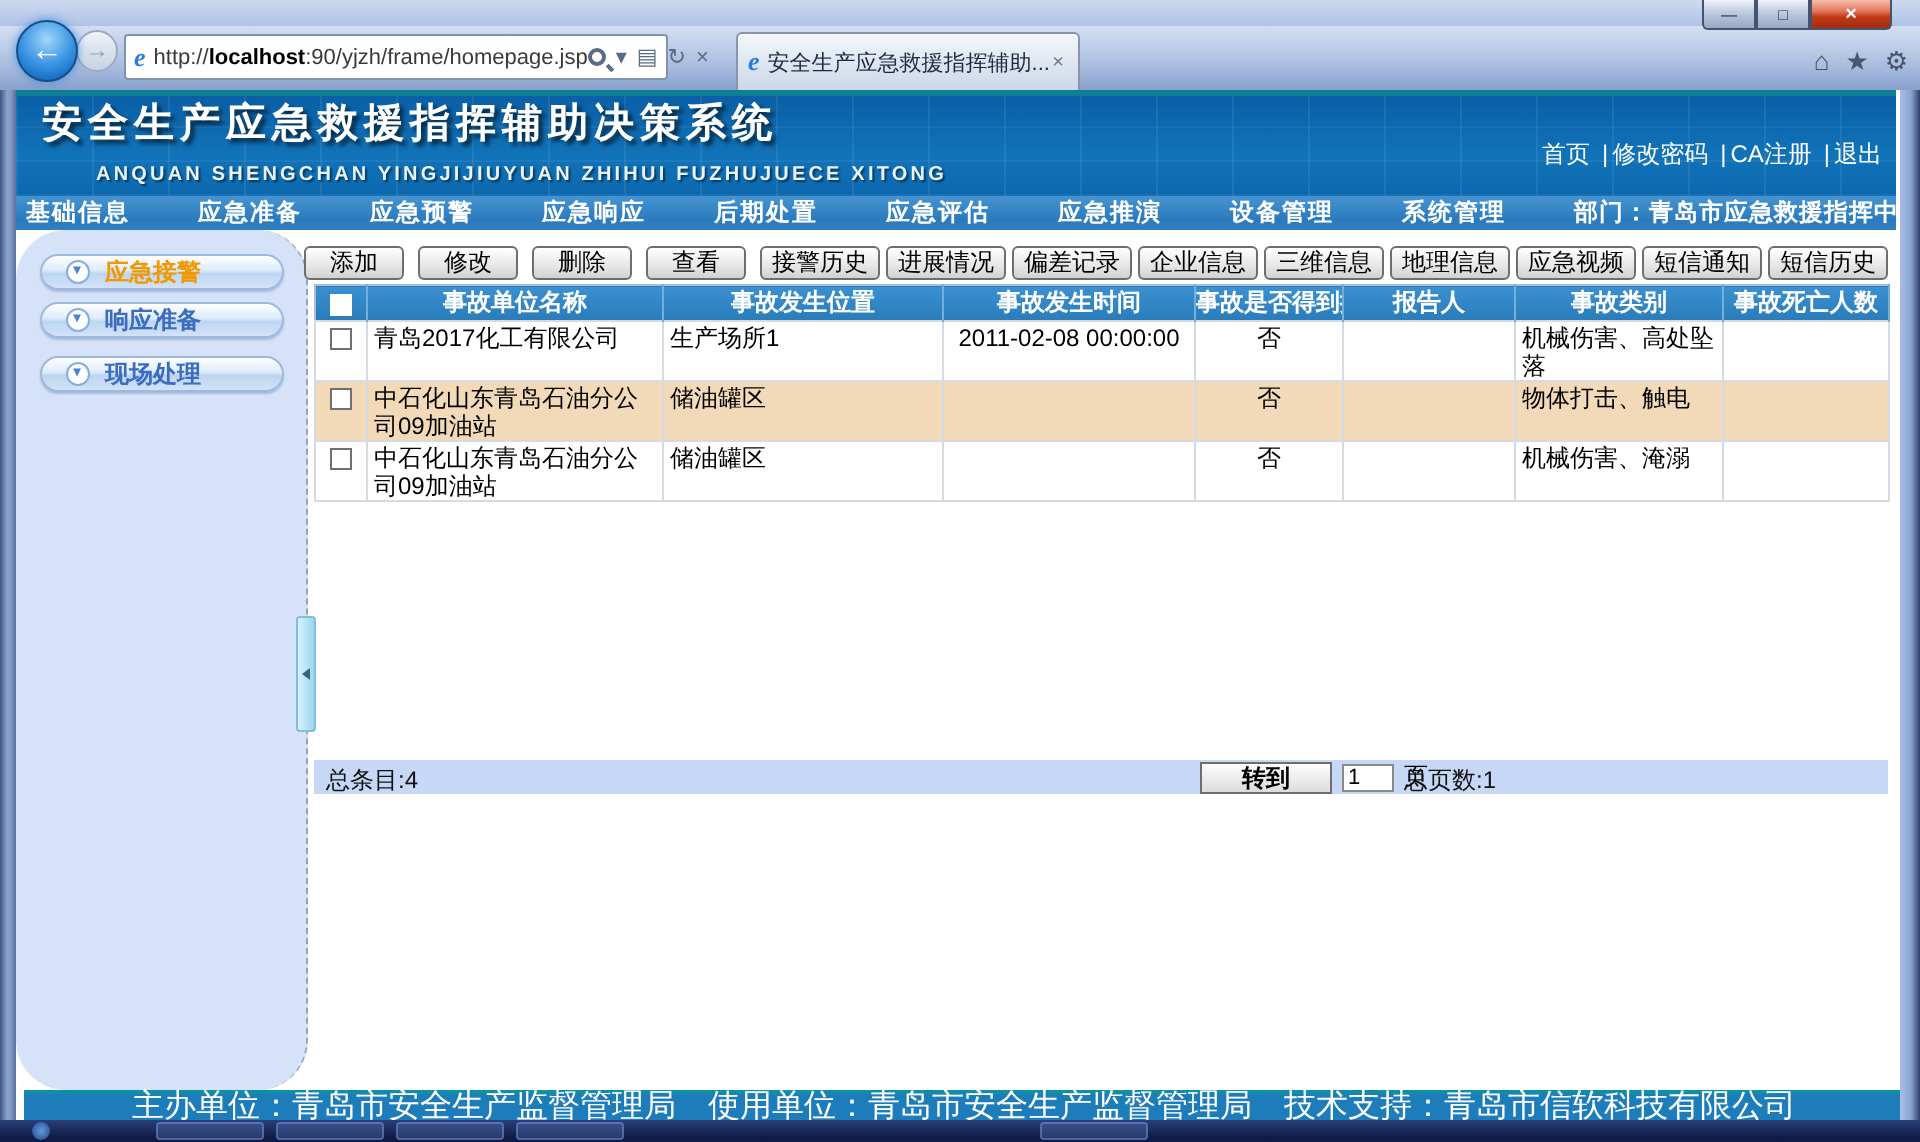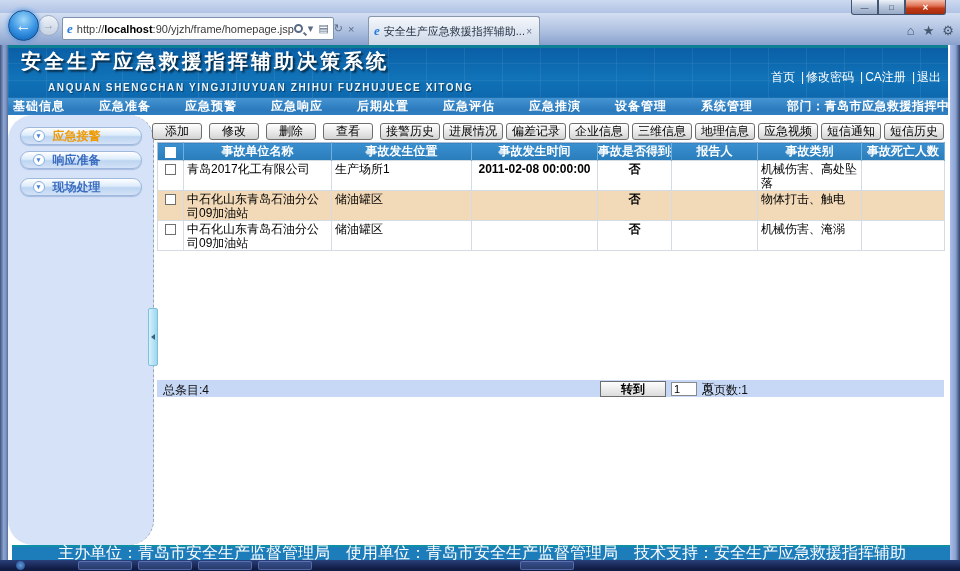--- a/index.html
+++ b/index.html
@@ -95,21 +95,21 @@
   .tbtn.wide { padding:0 12px; margin-right:4px; }
 
   .grid { position:absolute; top:27px; left:2px; }
   table { border-collapse:collapse; table-layout:fixed; width:787px; font-size:12px;
     border:1px solid #aebdd2; }
   th { background:linear-gradient(180deg,#3a90d0,#2a7cba); color:#fff; font-weight:bold;
     height:17px; border-right:1px solid #6fb0dc; overflow:hidden; white-space:nowrap; }
   td { height:17px; border:1px solid #d5dbe3; padding:1px 3px 0 3px; overflow:hidden;
     line-height:14px; vertical-align:top; }
   tr.hl td { background:#f2d9b8; }
-  .c-center { text-align:center;font-weight:bold; }
+  .c-center { text-align:center; }
   .chk { display:inline-block; width:11px; height:11px; background:#fff; border:1px solid #707070; vertical-align:middle; }
   th .chk { border-color:#fff; }
 
   .pager { position:absolute; top:265px; left:2px; width:787px; height:17px; background:#c6d8f6; font-size:12px; }
   .total-items { position:absolute; left:6px; top:2px; color:#111; }
   .goto-box { position:absolute; left:443px; top:0; height:17px; display:flex; align-items:center; gap:5px; }
   .goto-btn { border:1px solid #6e6e6e; background:linear-gradient(180deg,#fdfdfd,#dcdcdc);
     font-size:12px; font-weight:bold; height:16px; padding:0 20px; line-height:14px;
     font-family:"Liberation Sans", sans-serif; }
   .page-input { width:26px; height:14px; border:1px solid #8a8a8a; font-size:11px; padding:0 2px;
@@ -304,21 +304,21 @@
       </span>
       <span class="total-pages">总页数:1</span>
     </div>
 
   </div>
 </div>
 
 <div class="footer">
   <span>主办单位：青岛市安全生产监督管理局</span>
   <span>使用单位：青岛市安全生产监督管理局</span>
-  <span>技术支持：安全生产应急救援指挥辅助</span>
+  <span>技术支持：青岛市信软科技有限公司</span>
 </div>
 
 <div class="wborder-left"></div>
 <div class="wborder-right"></div>
 <div class="taskbar">
   <div class="orb"></div>
   <div class="tb-item" style="left:78px"></div>
   <div class="tb-item" style="left:138px"></div>
   <div class="tb-item" style="left:198px"></div>
   <div class="tb-item" style="left:258px"></div>

